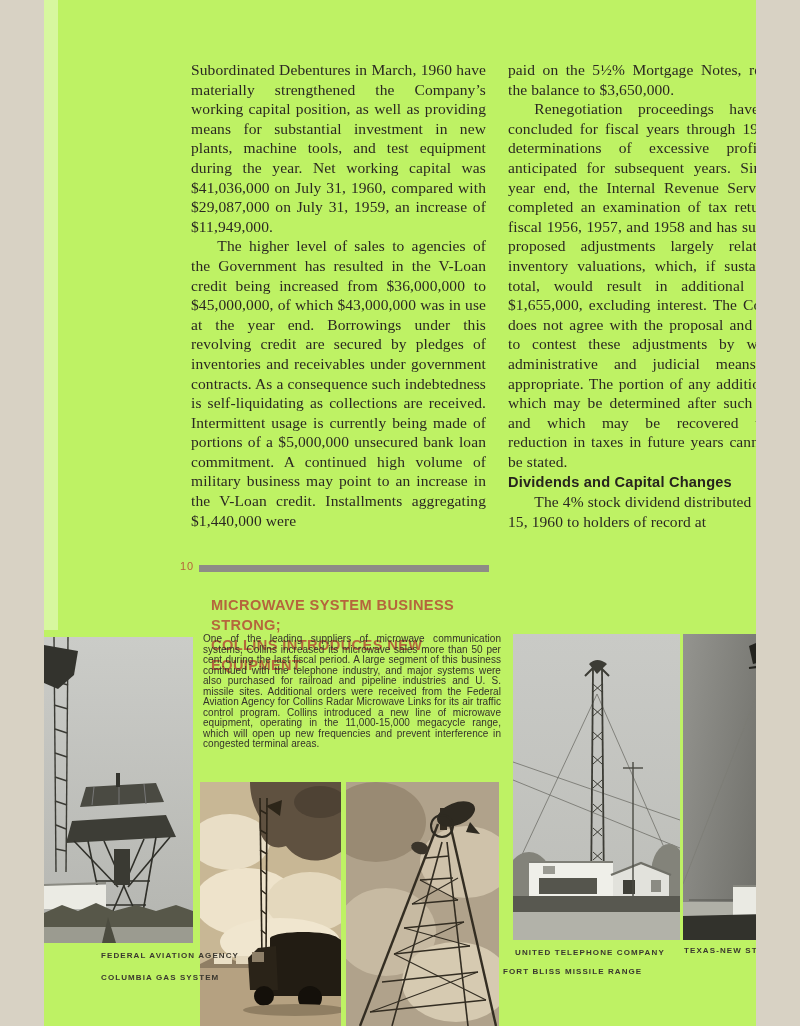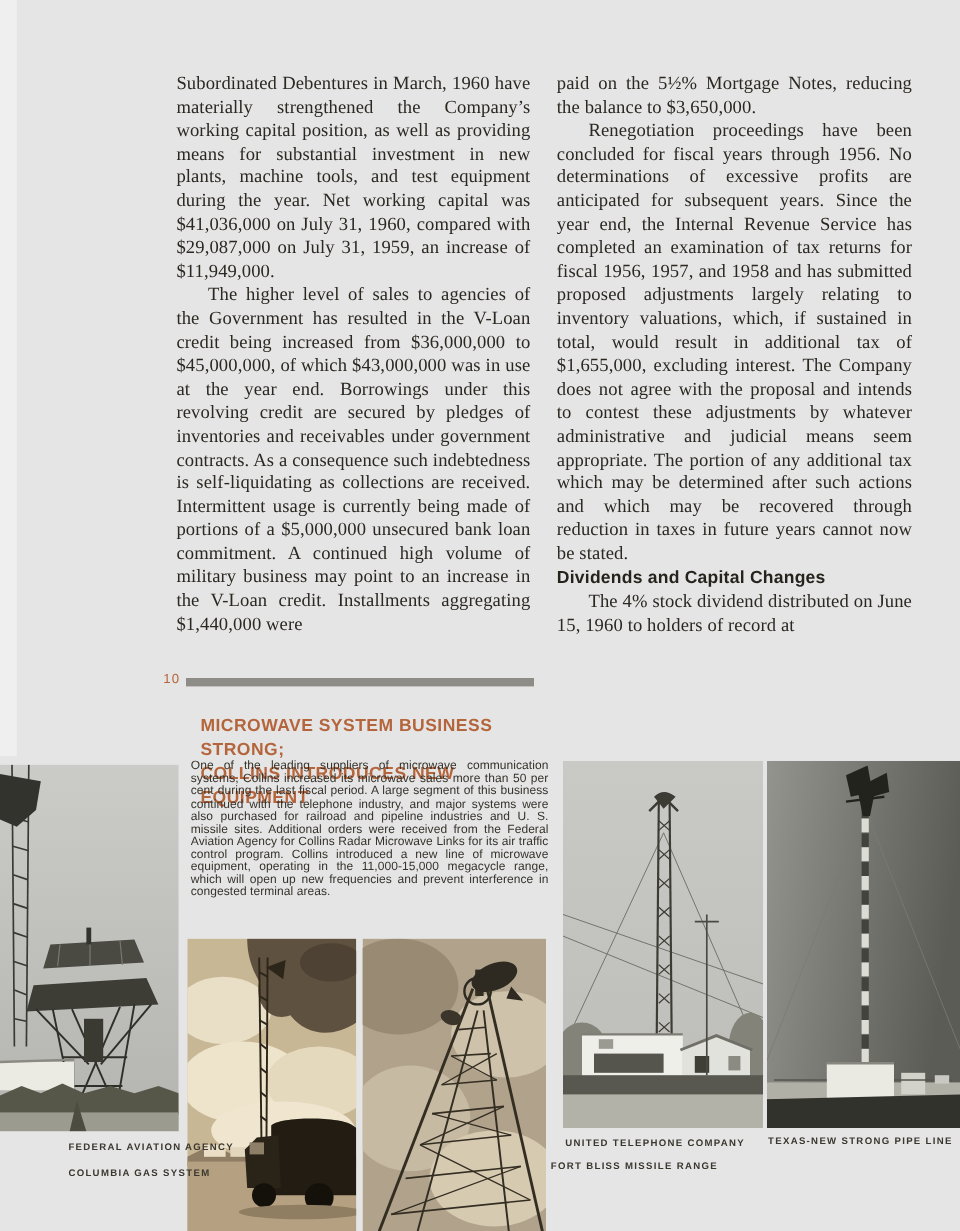--- a/index.html
+++ b/index.html
@@ -1,18 +1,18 @@
 <!DOCTYPE html>
 <html lang="en"><head>
 <meta charset="utf-8">
 <style>
   html,body{margin:0;padding:0;background:#d8d2c4;}
   .page{
-    position:relative;width:800px;height:1026px;margin:0 auto;
-    background:#e5e5e5;overflow:hidden;
+    position:relative;width:712px;height:1026px;margin:0 auto;
+    background:#bef264;overflow:hidden;
     font-family:"Liberation Serif", serif;color:#2b2822;
   }
   .scan-edge{position:absolute;left:0;top:0;width:14px;height:630px;
     background:rgba(255,255,255,.38);}
   
   .col{position:absolute;top:60px;text-align:justify;
     font-size:15.5px;line-height:19.6px;letter-spacing:.1px;}
   .col-left{left:147px;width:295px;}
   .col-right{left:464px;width:296px;}
   .col p{margin:0;}

